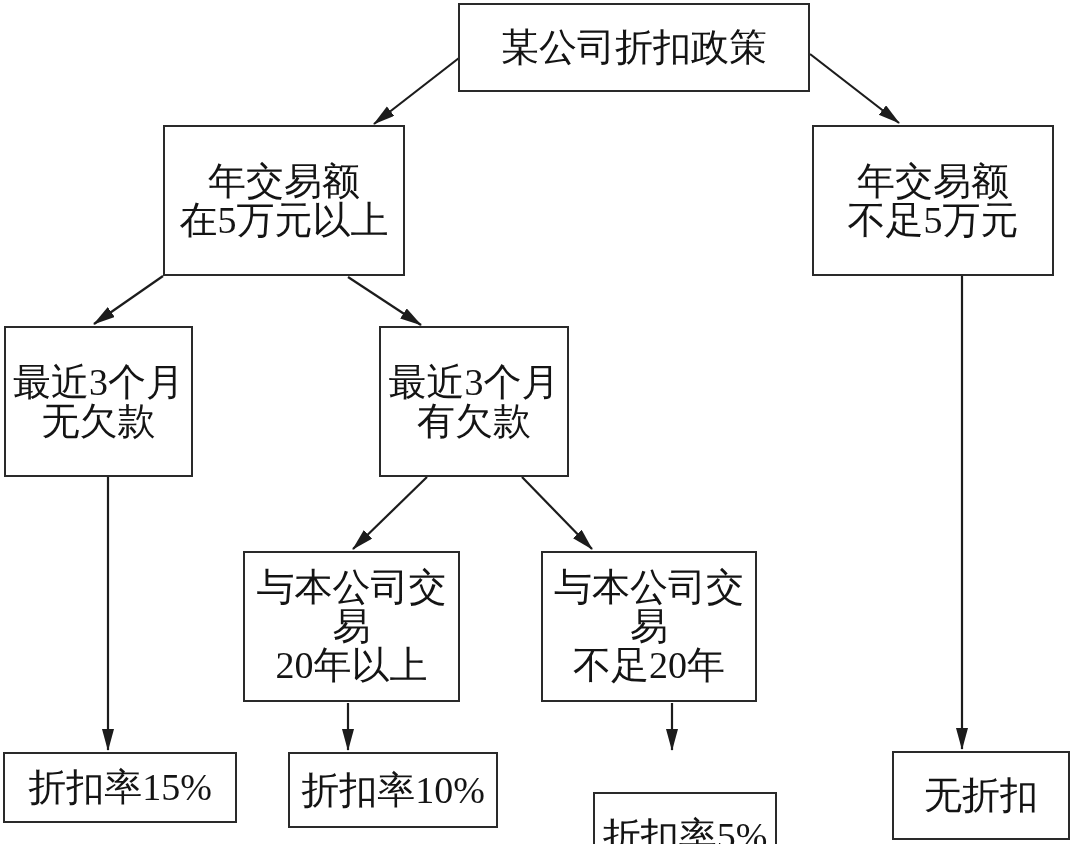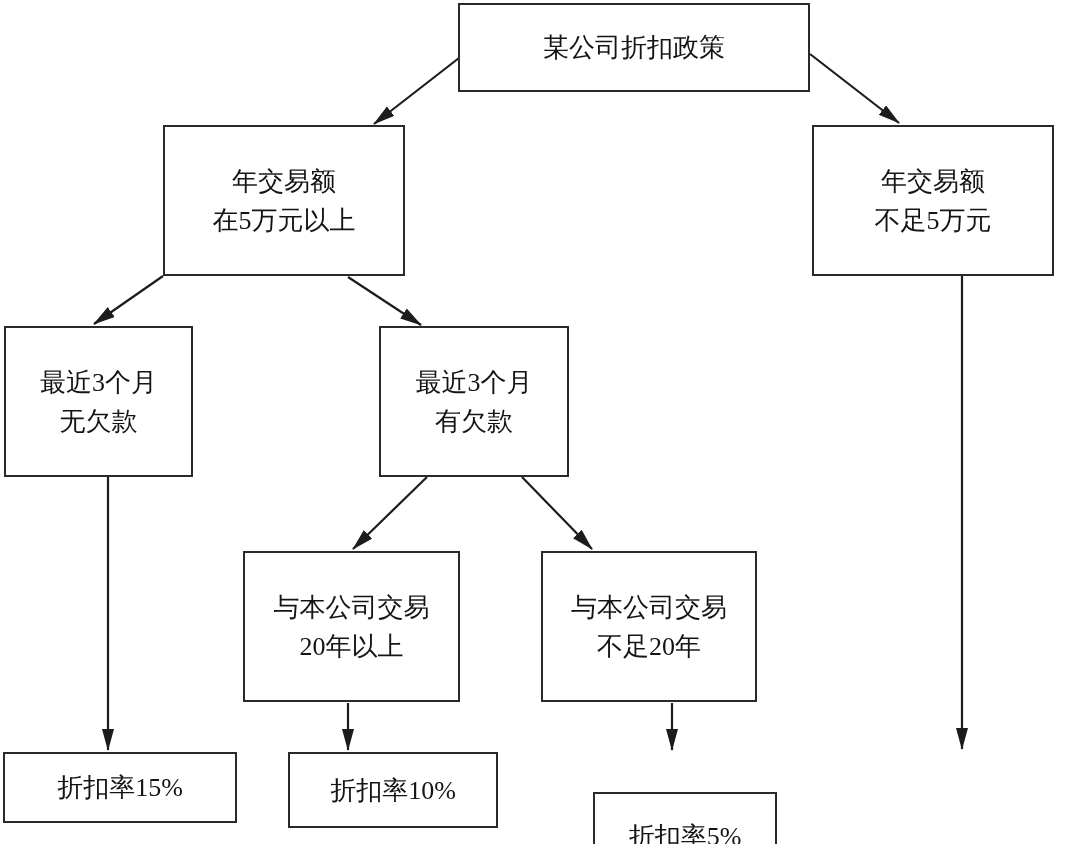--- a/index.html
+++ b/index.html
@@ -25,21 +25,21 @@
   .node {
     position: absolute;
     box-sizing: border-box;
     border: 2.5px solid #2a2a2a;
     background: #ffffff;
     color: #141414;
     display: flex;
     align-items: center;
     justify-content: center;
     text-align: center;
-    font-size: 26px;
+    font-size: 38px;
     line-height: 39px;
     white-space: pre-line;
   }
 </style>
 </head>
 <body>
 
 <div id="canvas">
 
   <svg id="edges" viewBox="0 0 1081 844" xmlns="http://www.w3.org/2000/svg">
@@ -71,14 +71,15 @@
 无欠款</div>
   <div class="node" style="left:379px; top:326px; width:190px; height:151px;">最近3个月
 有欠款</div>
   <div class="node" style="left:243px; top:551px; width:217px; height:151px;">与本公司交易
 20年以上</div>
   <div class="node" style="left:541px; top:551px; width:216px; height:151px;">与本公司交易
 不足20年</div>
   <div class="node" style="left:3px;   top:752px; width:234px; height:71px;">折扣率15%</div>
   <div class="node" style="left:288px; top:752px; width:210px; height:76px;">折扣率10%</div>
   <div class="node" style="left:593px; top:792px; width:184px; height:88px;">折扣率5%</div>
+  <div class="node" style="left:892px; top:751px; width:178px; height:89px;">无折扣</div>
 
 </div>
 
 </body></html>

